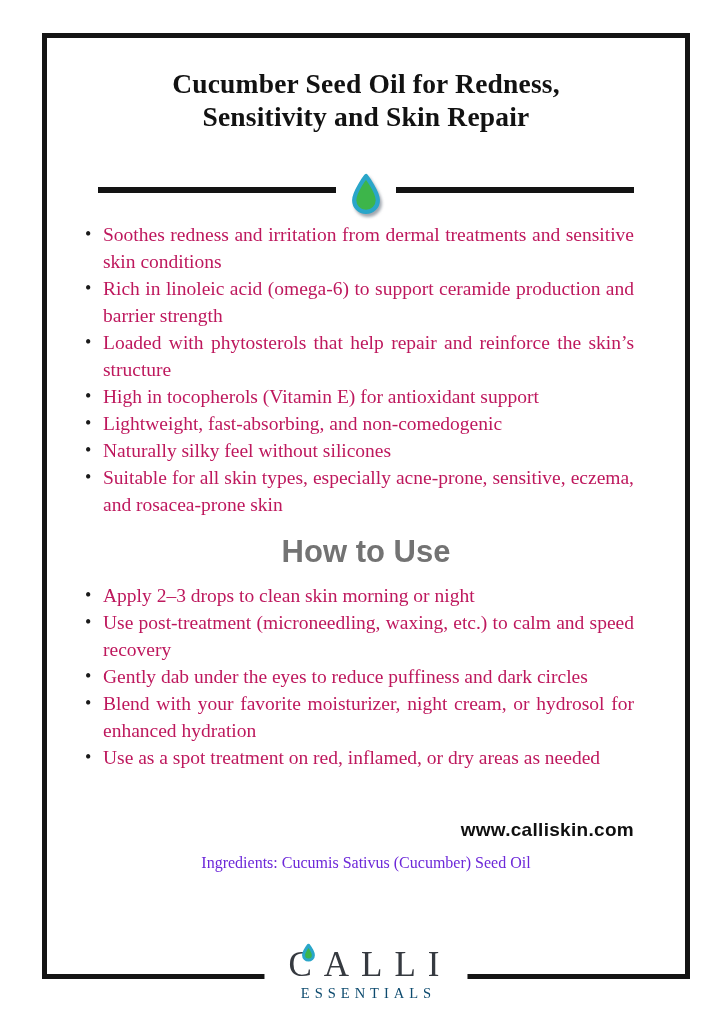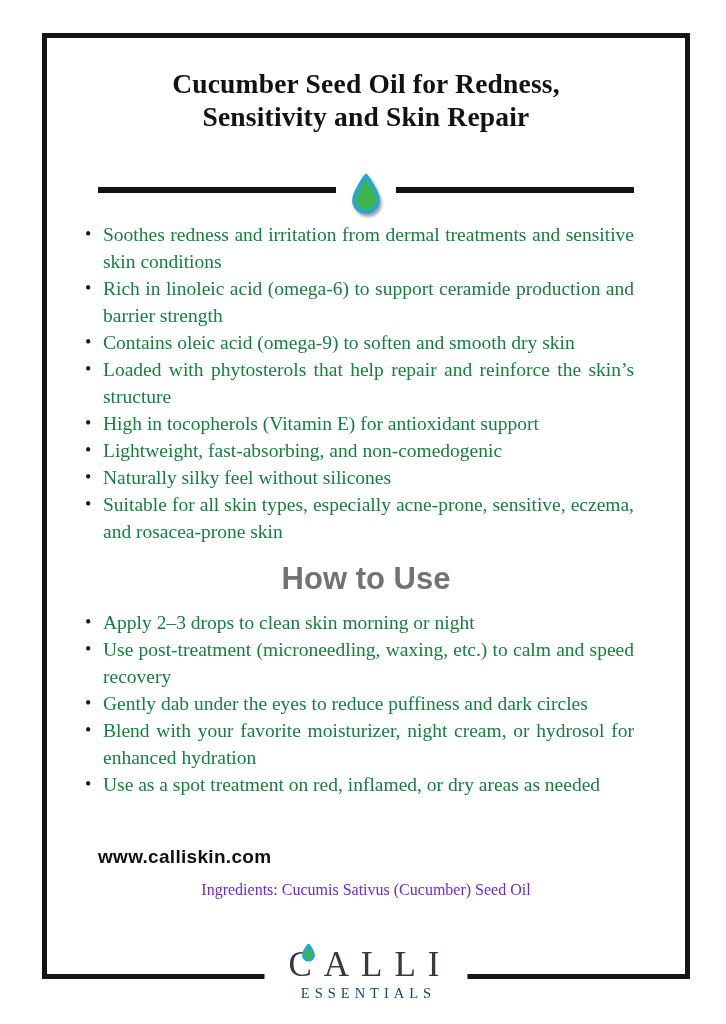--- a/index.html
+++ b/index.html
@@ -55,21 +55,21 @@
     filter: drop-shadow(2.5px 3px 1.5px rgba(110,120,132,0.65));
   }
 
   .bullets {
     list-style: none;
     margin: 8px 0 0;
     padding: 0 0 0 5px;
     font-size: 19.5px;
     line-height: 27px;
     text-align: justify;
-    color: #15803d;
+    color: #be185d;
   }
   .bullets li { position: relative; }
   .bullets li::before {
     content: "\2022";
     position: absolute;
     left: -18px;
     top: 0;
     font-size: 18px;
     color: #1a1a1a;
   }
@@ -82,21 +82,21 @@
     margin: 16px 0 0;
     color: #737373;
   }
   .howto-list { margin-top: 12px; }
 
   .website {
     font-family: "Liberation Sans", sans-serif;
     font-weight: bold;
     font-size: 19px;
     letter-spacing: 0.3px;
-    text-align: left;
+    text-align: right;
     margin-top: 48px;
     color: #0f0f0f;
   }
   .ingredients {
     font-size: 16px;
     text-align: center;
     margin-top: 13px;
     color: #6d28d9;
   }
 
@@ -147,21 +147,20 @@
     <span class="divider-line"></span>
     <svg class="droplet-svg" viewBox="0 0 36 46" xmlns="http://www.w3.org/2000/svg">
       <path d="M18 3 C 18 3 5.5 19.5 5.5 28.5 C 5.5 35.4 11.1 41 18 41 C 24.9 41 30.5 35.4 30.5 28.5 C 30.5 19.5 18 3 18 3 Z" fill="#3db54a" stroke="#2aa6c9" stroke-width="4.5" stroke-linejoin="round"></path>
     </svg>
     <span class="divider-line"></span>
   </div>
 
   <ul class="bullets">
       <li>Soothes redness and irritation from dermal treatments and sensitive skin conditions</li>
       <li>Rich in linoleic acid (omega-6) to support ceramide production and barrier strength</li>
-      <li>Contains oleic acid (omega-9) to soften and smooth dry skin</li>
       <li>Loaded with phytosterols that help repair and reinforce the skin’s structure</li>
       <li>High in tocopherols (Vitamin E) for antioxidant support</li>
       <li>Lightweight, fast-absorbing, and non-comedogenic</li>
       <li>Naturally silky feel without silicones</li>
       <li>Suitable for all skin types, especially acne-prone, sensitive, eczema, and rosacea-prone skin</li>
     </ul>
 
   <h2 class="howto">How to Use</h2>
 
   <ul class="bullets howto-list">

